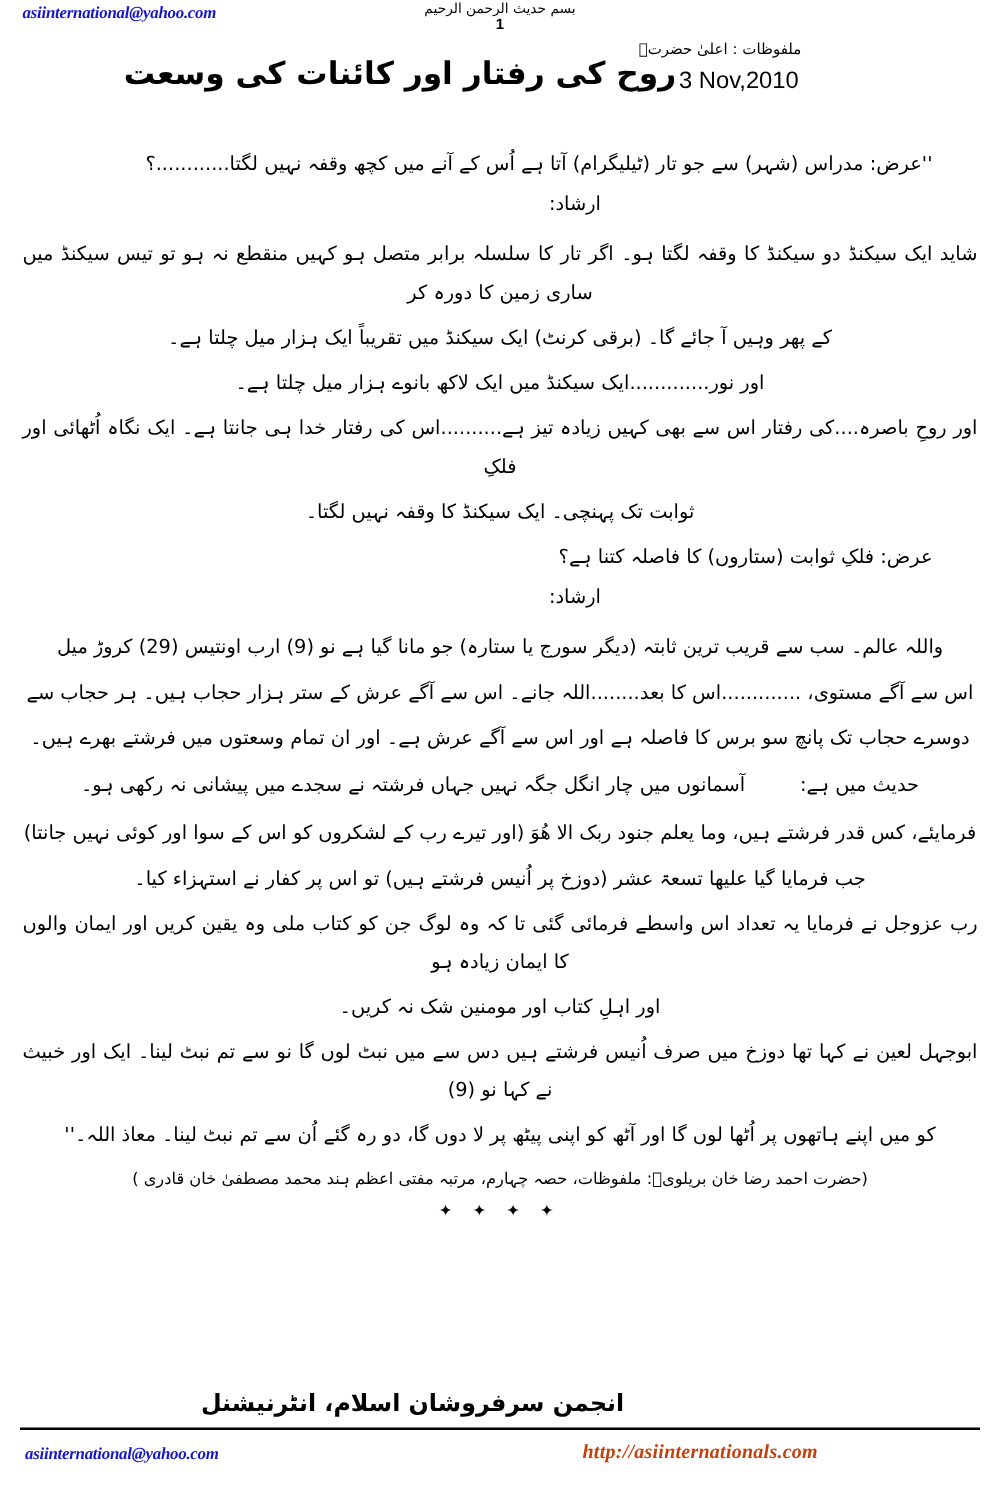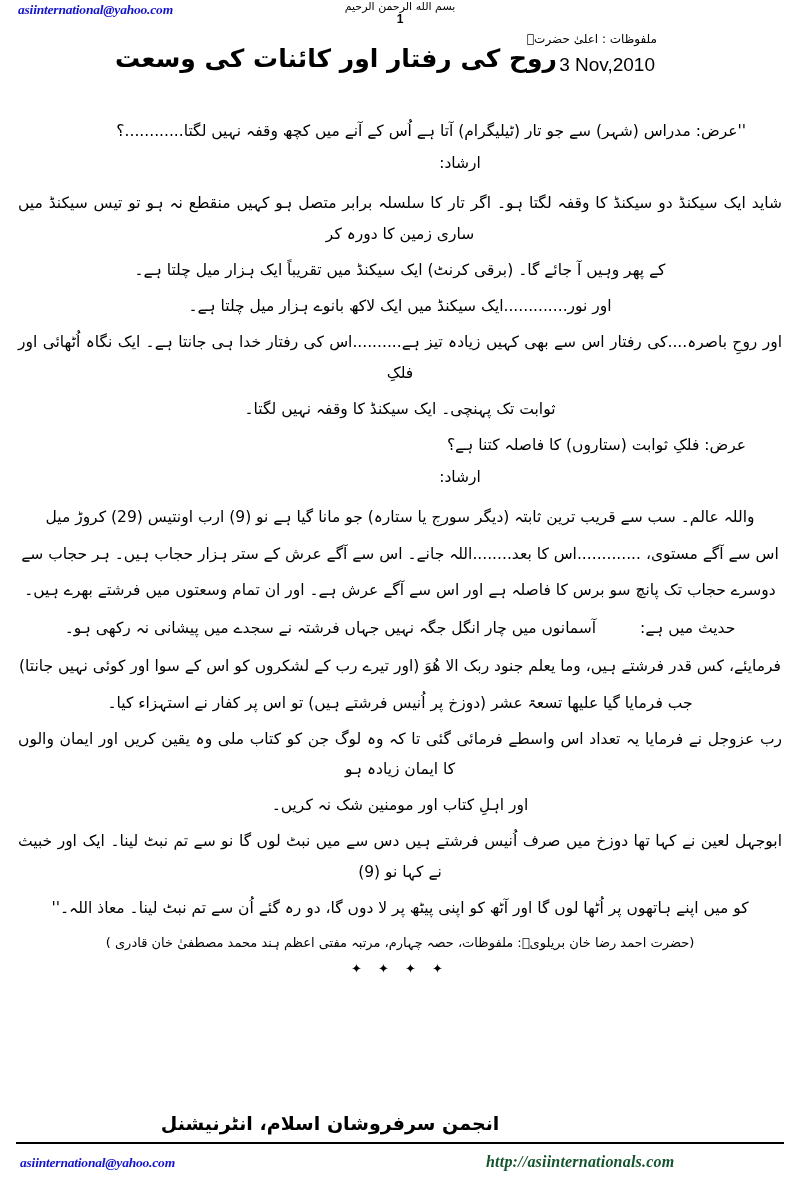--- a/index.html
+++ b/index.html
@@ -65,21 +65,21 @@
     font-family: "Liberation Sans", sans-serif;
     font-size: 12px;
     font-weight: bold;
     color: #000;
   }
 
   
   .header-block {
     position: absolute;
     top: 30px;
-    left: 16px;
+    left: 0;
     width: 663px;
     height: 68px;
   }
   .source-label {
     position: absolute;
     top: 2px;
     right: 22px;
     direction: rtl;
     font-family: "DejaVu Sans", sans-serif;
     font-size: 12px;
@@ -209,40 +209,40 @@
     font-family: "Liberation Serif", serif;
     font-style: italic;
     font-weight: bold;
     font-size: 13.5px;
     color: #1414cc;
     letter-spacing: -0.2px;
     white-space: nowrap;
   }
   .footer-url {
     position: absolute;
-    left: 470px;
+    left: 450px;
     top: 1px;
     direction: ltr;
     font-family: "Liberation Serif", serif;
     font-style: italic;
     font-weight: bold;
     font-size: 16px;
-    color: #14532d;
+    color: #c2410c;
     letter-spacing: 0.2px;
     white-space: nowrap;
   }
 </style>
 </head>
 <body>
 
 <div class="page">
 
   <div class="topbar">
     <div class="top-email">asiinternational@yahoo.com</div>
-    <div class="bismillah">بسم الله الرحمن الرحيم</div>
+    <div class="bismillah">بسم حدیث الرحمن الرحيم</div>
     <div class="page-number">1</div>
   </div>
 
   <div class="header-block">
     <div class="source-label">ملفوظات : اعلیٰ حضرتؒ</div>
     <div class="doc-date">3 Nov,2010</div>
     <div class="doc-title">روح کی رفتار اور کائنات کی وسعت</div>
   </div>
 
   <div class="body-area">

